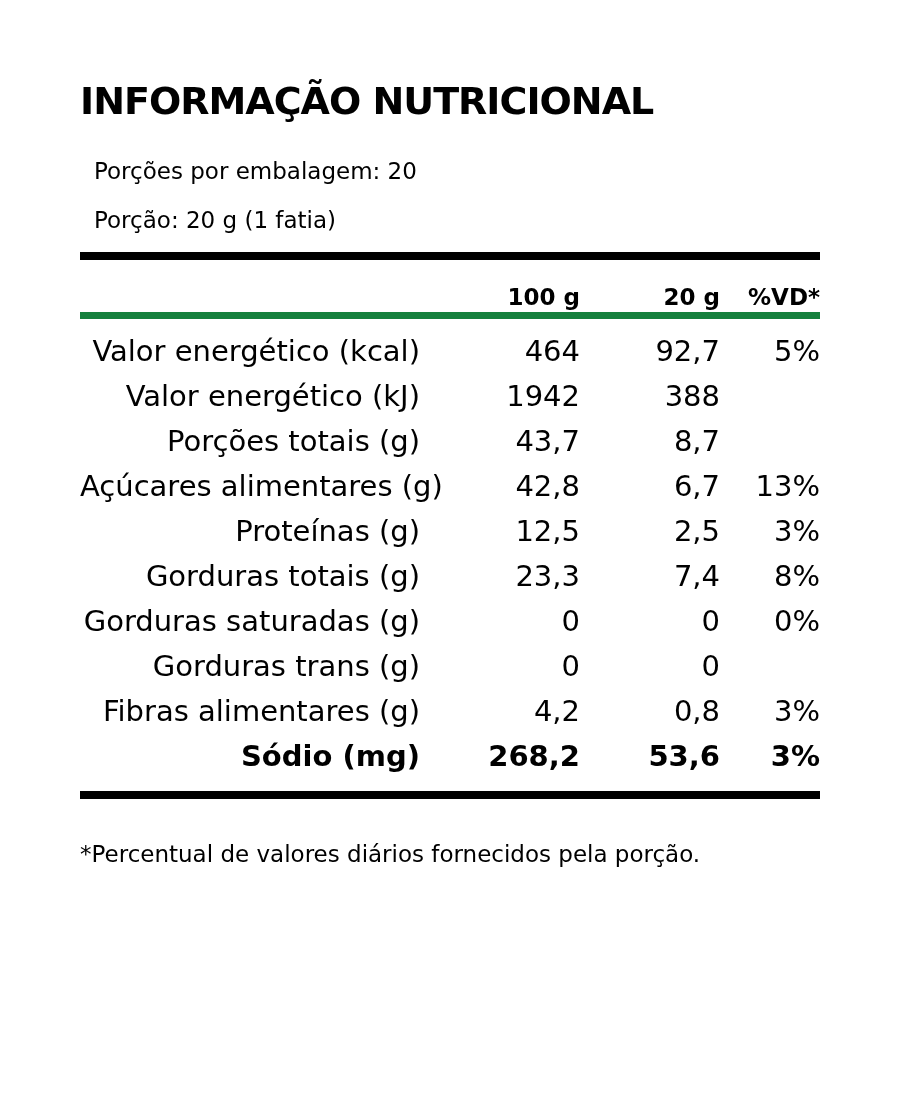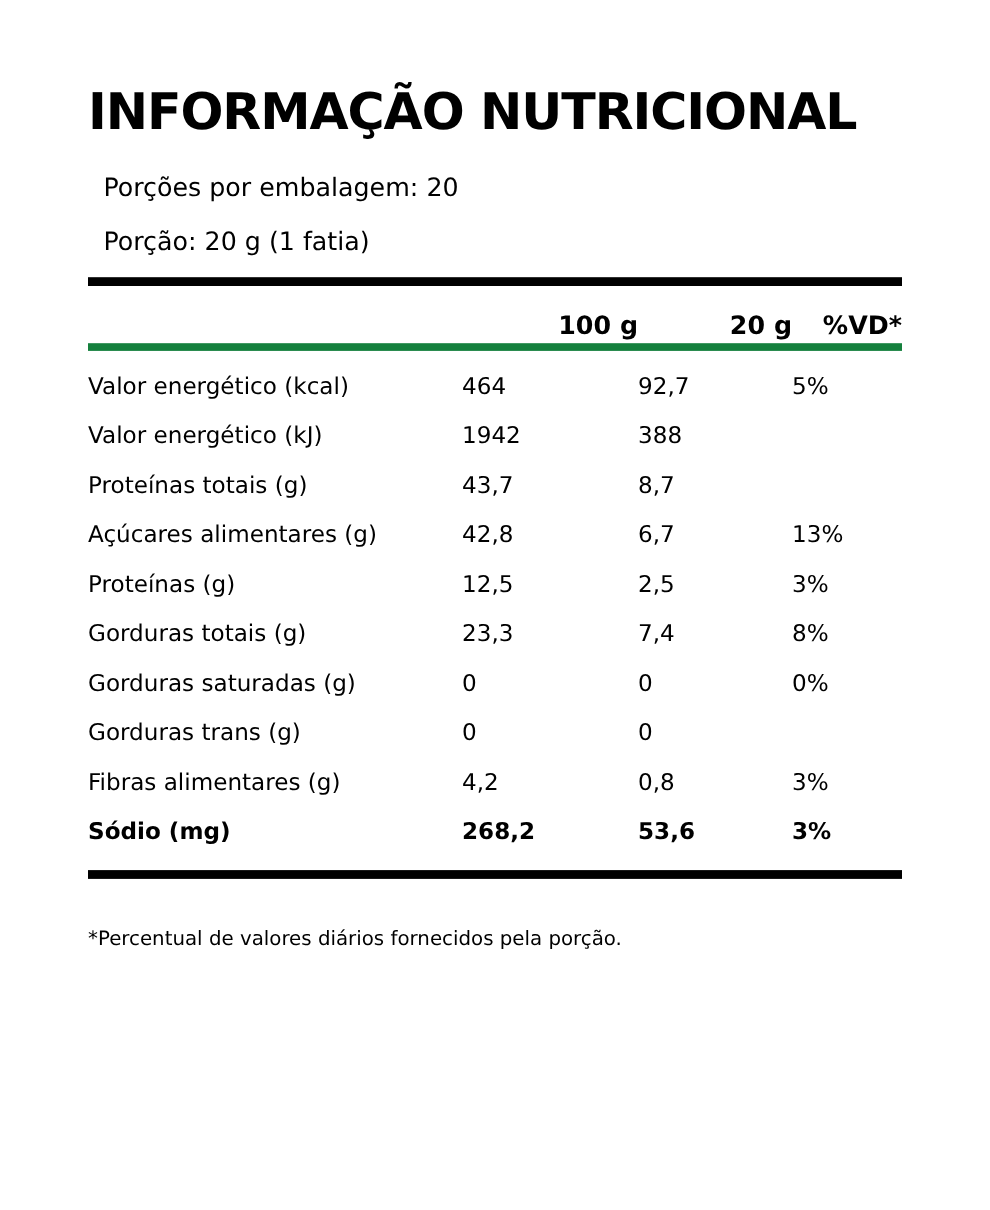--- a/index.html
+++ b/index.html
@@ -14,21 +14,21 @@
     color: #000000;
     overflow: hidden;
   }
   .page {
     box-sizing: border-box;
     width: 900px;
     height: 1100px;
     padding: 76px 80px 0 80px;
   }
   .title {
-    font-size: 46px;
+    font-size: 38px;
     line-height: 50px;
     font-weight: bold;
     letter-spacing: -1px;
     margin: 0 0 28px 0;
     white-space: nowrap;
   }
   .serving-line {
     font-size: 23px;
     line-height: 35px;
     margin: 14px;
@@ -47,31 +47,32 @@
   col.c-vd     { width: 100px; }
   table.nutrition th {
     text-align: right;
     font-weight: bold;
     font-size: 23px;
     line-height: 27px;
     padding: 24px 0 1px 0;
     border-bottom: 7px solid #15803d;
   }
   table.nutrition td {
-    font-size: 21px;
+    font-size: 29px;
     line-height: 27px;
     height: 45px;
     padding: 0;
     vertical-align: middle;
     white-space: nowrap;
+    text-align: right;
   }
   table.nutrition tbody tr:first-child td { padding-top: 10px; }
   table.nutrition tbody tr:last-child td  { padding-bottom: 12px; font-weight: bold; }
   .footnote {
-    font-size: 18px;
+    font-size: 23px;
     line-height: 30px;
     margin: 40px 0 0 0;
   }
 </style>
 </head>
 <body>
 
 <div class="page">
 
   <h1 class="title">INFORMAÇÃO NUTRICIONAL</h1>
@@ -102,21 +103,21 @@
     <td>92,7</td>
     <td>5%</td>
   </tr>
         <tr>
     <td>Valor energético (kJ)</td>
     <td>1942</td>
     <td>388</td>
     <td></td>
   </tr>
         <tr>
-    <td>Proteínas totais (g)</td>
+    <td>Porções totais (g)</td>
     <td>43,7</td>
     <td>8,7</td>
     <td></td>
   </tr>
         <tr>
     <td>Açúcares alimentares (g)</td>
     <td>42,8</td>
     <td>6,7</td>
     <td>13%</td>
   </tr>

